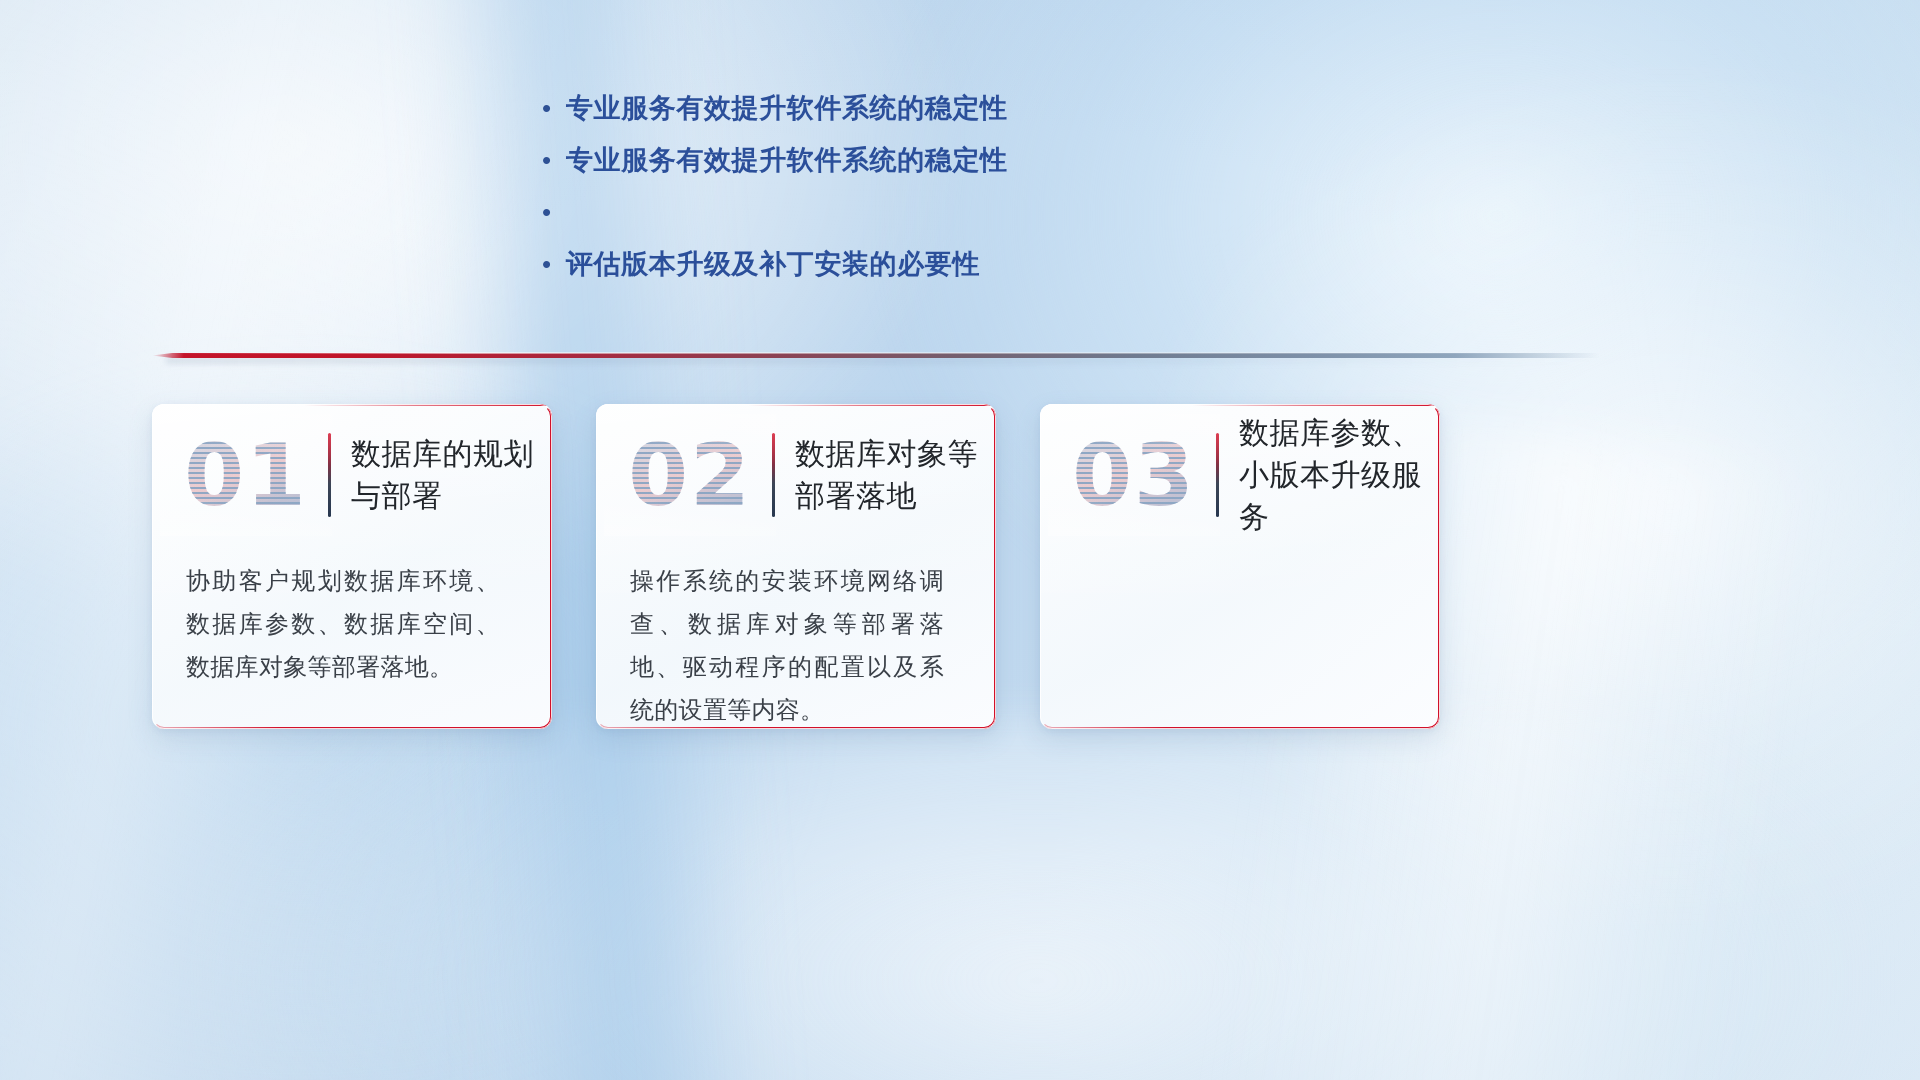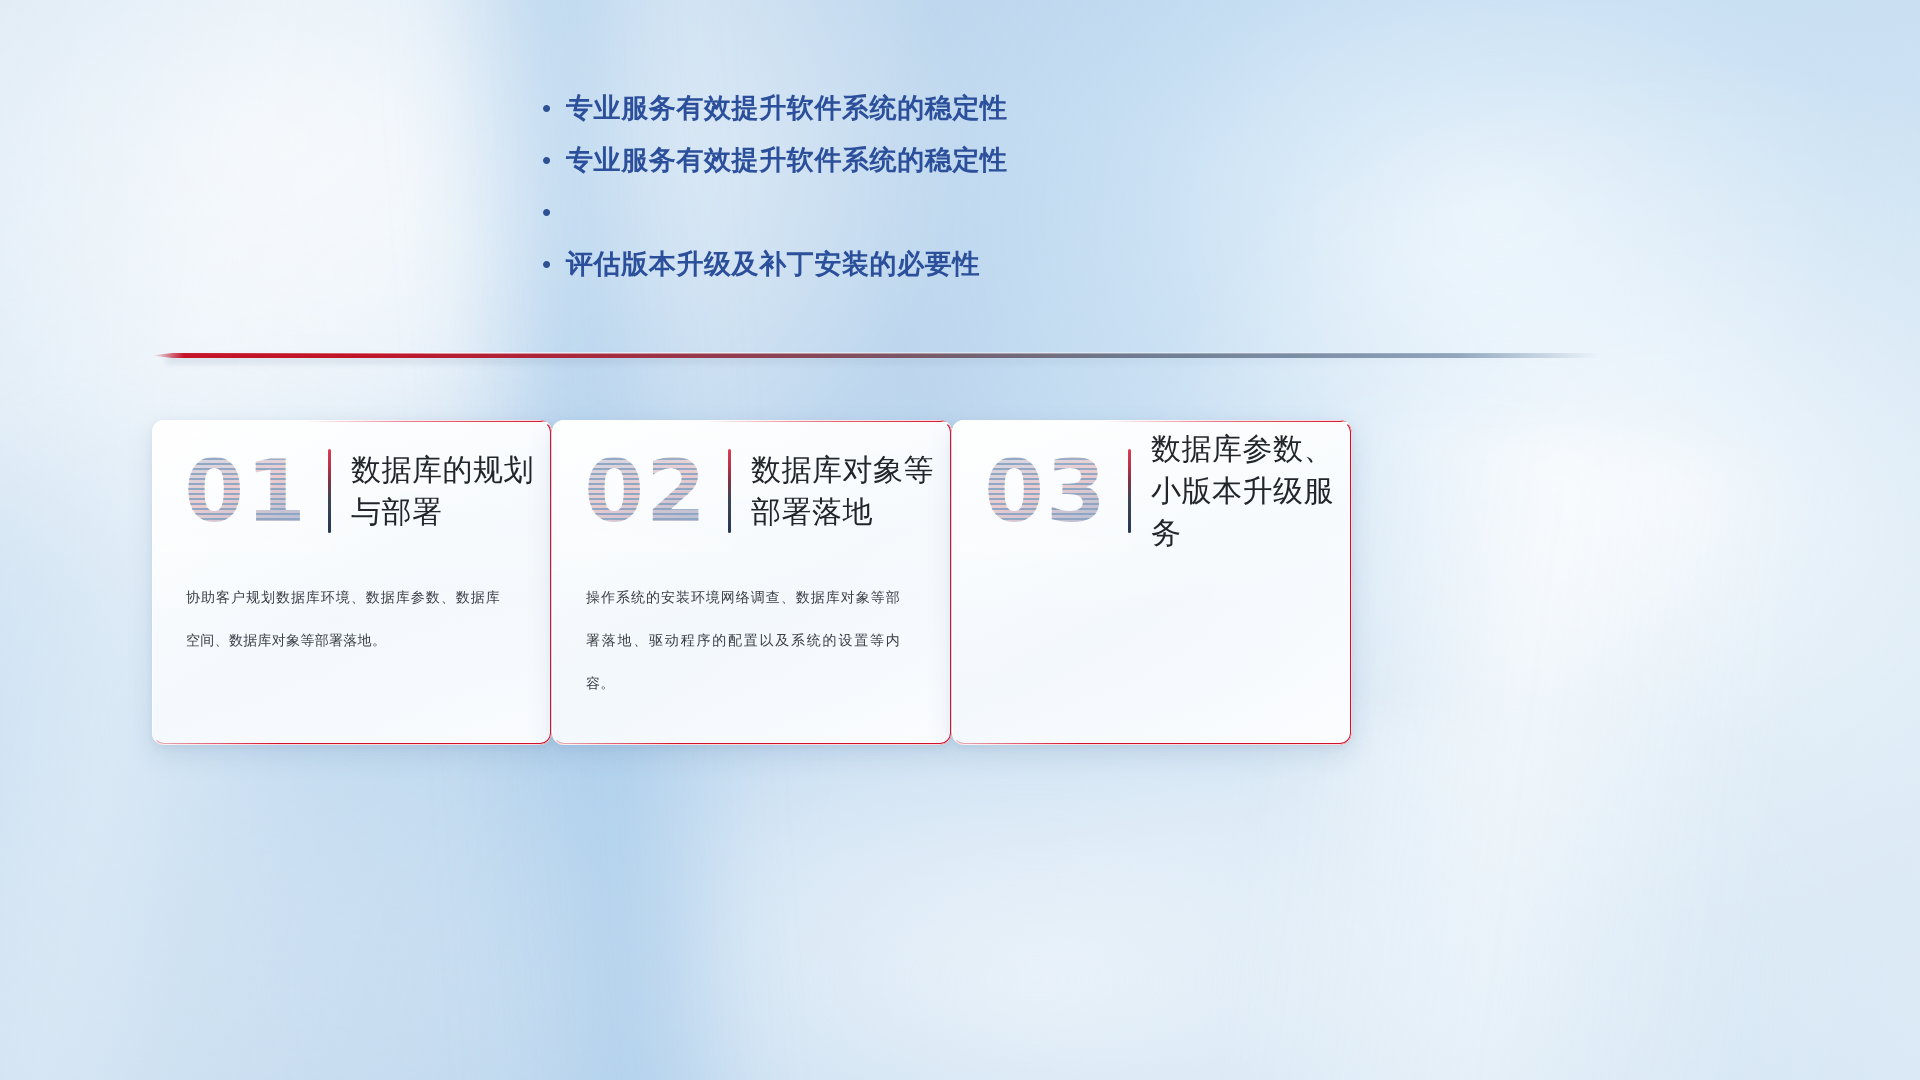--- a/index.html
+++ b/index.html
@@ -119,23 +119,23 @@
   }
   #divider .d-shadow {
     position:absolute; left:1%; top:8px; width:99%; height:5px;
     background:linear-gradient(90deg, rgba(90,110,140,.22) 0%, rgba(90,110,140,.10) 60%, rgba(90,110,140,0) 100%);
     filter:blur(3px);
   }
 
   
   #cards {
     position:absolute; z-index:3;
-    left:152px; top:420px;
+    left:152px; top:404px;
     width:1600px; height:330px;
-    display:flex; 
+    display:flex; gap:44px;
   }
   .card {
     position:relative;
     width:400px; height:325px;
     border-radius:12px;
     background:
       linear-gradient(152deg,
         rgba(255,255,255,.97) 0%,
         rgba(250,252,254,.96) 28%,
         rgba(246,250,253,.95) 55%,
@@ -209,21 +209,21 @@
   }
   .card-title {
     flex:1 1 auto;
     font-size:30px; line-height:42px;
     color:#22262b; font-weight:400;
     letter-spacing:.5px;
   }
   .card-body {
     position:relative; z-index:2;
     padding:28px 52px 0 34px;
-    font-size:14px; line-height:43px;
+    font-size:24px; line-height:43px;
     color:#3a4048; letter-spacing:.3px;
     text-align:justify;
     font-family:Liberation Serif, serif;
   }
 </style>
 </head>
 <body>
 
 <div id="bg">
   <div class="bg-base"></div>

